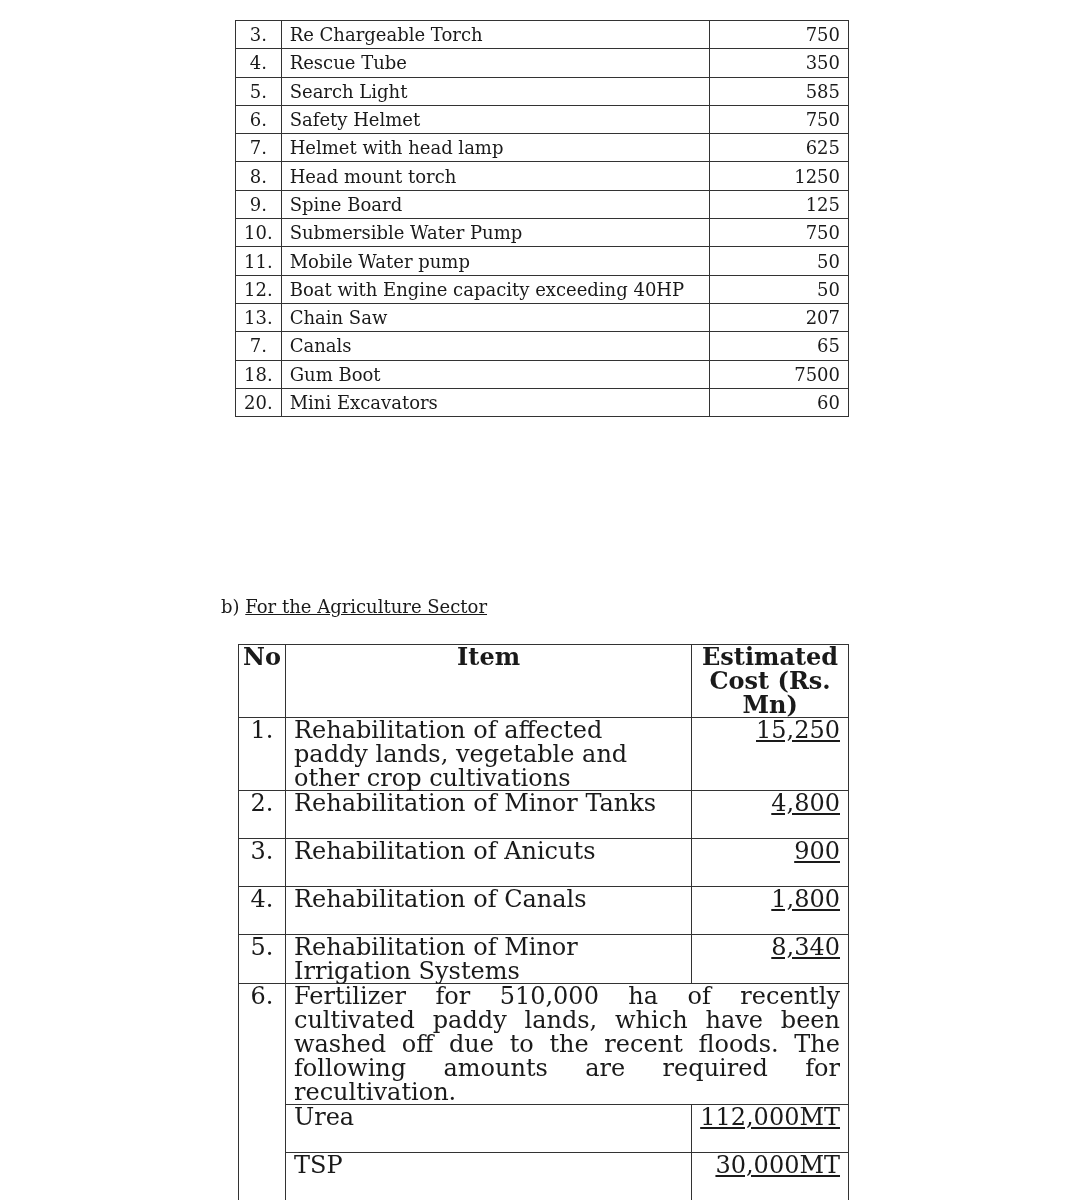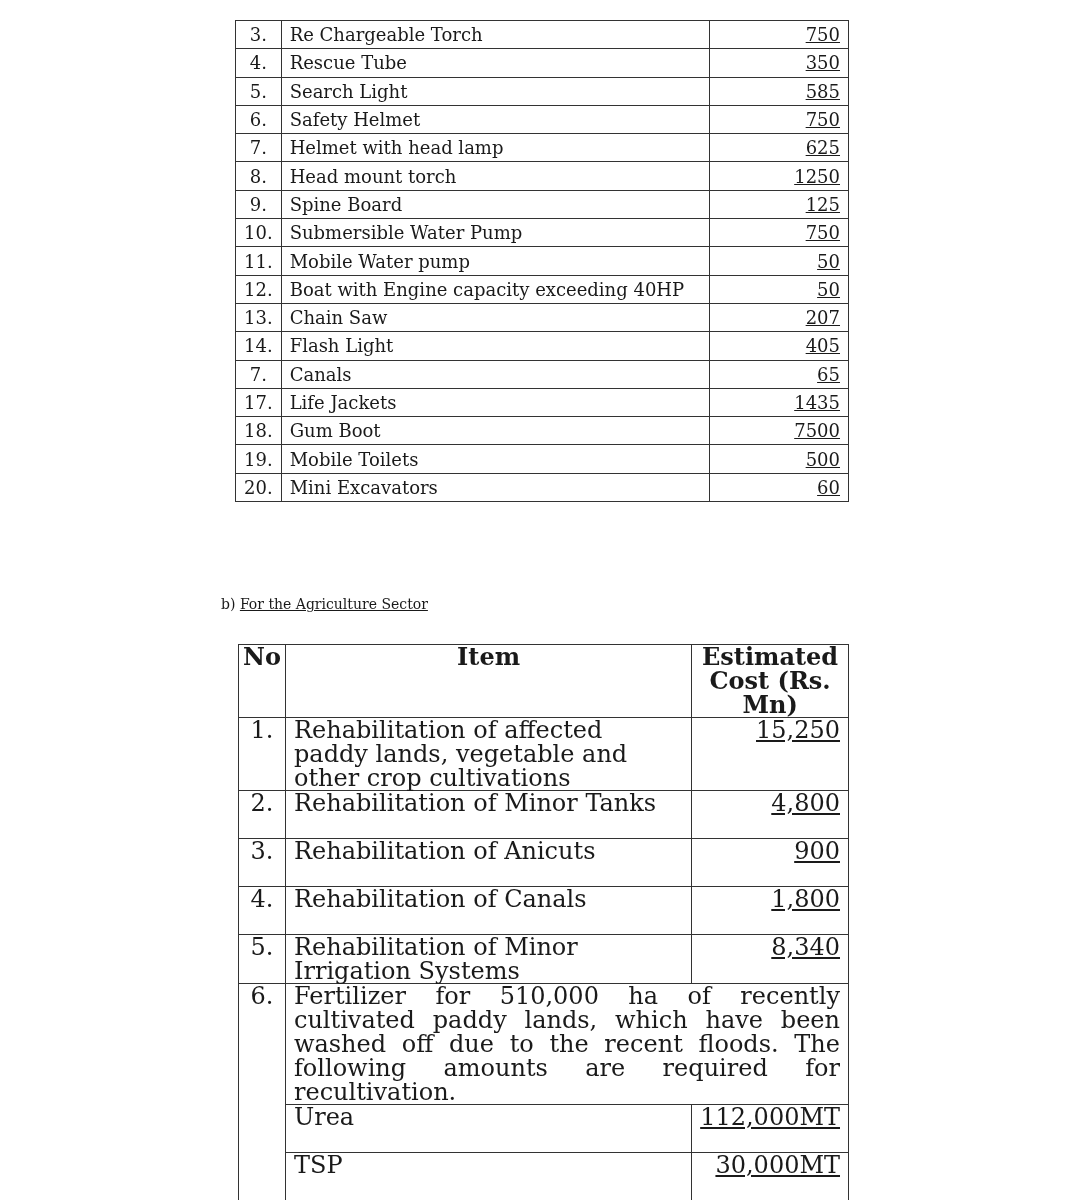--- a/index.html
+++ b/index.html
@@ -2,22 +2,22 @@
 <html><head>
 <meta charset="utf-8">
 <style>
   html, body { margin: 0; padding: 0; background: #ffffff; }
   body { width: 1089px; height: 1200px; position: relative; overflow: hidden;
          font-family: "DejaVu Serif", "Liberation Serif", serif; color: #1a1a1a; }
   .t1 { position: absolute; left: 235px; top: 20px; width: 614px; border-collapse: collapse; font-size: 18px; }
   .t1 td { border: 1.5px solid #333; padding: 0 8px; height: 27.3px; line-height: 27px; white-space: nowrap; }
   .t1 td.no { width: 36px; text-align: center; padding: 0 4px; }
   .t1 td.item { width: 405px; }
-  .t1 td.cost { text-align: right; width: 120px; text-decoration: underline; }
-  .heading { position: absolute; left: 221px; top: 596px; font-size: 14px; }
+  .t1 td.cost { text-align: right; width: 120px; }
+  .heading { position: absolute; left: 221px; top: 596px; font-size: 18px; }
   .heading .u { text-decoration: underline; }
   .t2 { position: absolute; left: 238px; top: 644px; width: 611px; border-collapse: collapse; font-size: 24px; }
   .t2 td { border: 1.5px solid #333; vertical-align: top; line-height: 24px; padding: 0 8px; }
   .t2 td.no { width: 28px; text-align: center; padding: 0 4px; }
   .t2 td.item { width: 405px; }
   .t2 td.cost { width: 112px; text-align: right; text-decoration: underline; }
   .t2 th { border: 1.5px solid #333; font-weight: bold; vertical-align: top; line-height: 24px; padding: 0 8px; }
   .t2 th.no { text-align: center; padding: 0 4px; }
   .t2 th.cost { text-align: center; }
   .justify { text-align: justify; }
@@ -77,43 +77,28 @@
         <td class="no">12.</td>
         <td class="item">Boat with Engine capacity exceeding 40HP</td>
         <td class="cost">50</td>
       </tr>
       <tr>
         <td class="no">13.</td>
         <td class="item">Chain Saw</td>
         <td class="cost">207</td>
       </tr>
       <tr>
-        <td class="no">14.</td>
-        <td class="item">Flash Light</td>
-        <td class="cost">405</td>
-      </tr>
-      <tr>
         <td class="no">7.</td>
         <td class="item">Canals</td>
         <td class="cost">65</td>
       </tr>
       <tr>
-        <td class="no">17.</td>
-        <td class="item">Life Jackets</td>
-        <td class="cost">1435</td>
-      </tr>
-      <tr>
         <td class="no">18.</td>
         <td class="item">Gum Boot</td>
         <td class="cost">7500</td>
-      </tr>
-      <tr>
-        <td class="no">19.</td>
-        <td class="item">Mobile Toilets</td>
-        <td class="cost">500</td>
       </tr>
       <tr>
         <td class="no">20.</td>
         <td class="item">Mini Excavators</td>
         <td class="cost">60</td>
       </tr>
     </tbody>
 </table>
 
 <div class="heading">

